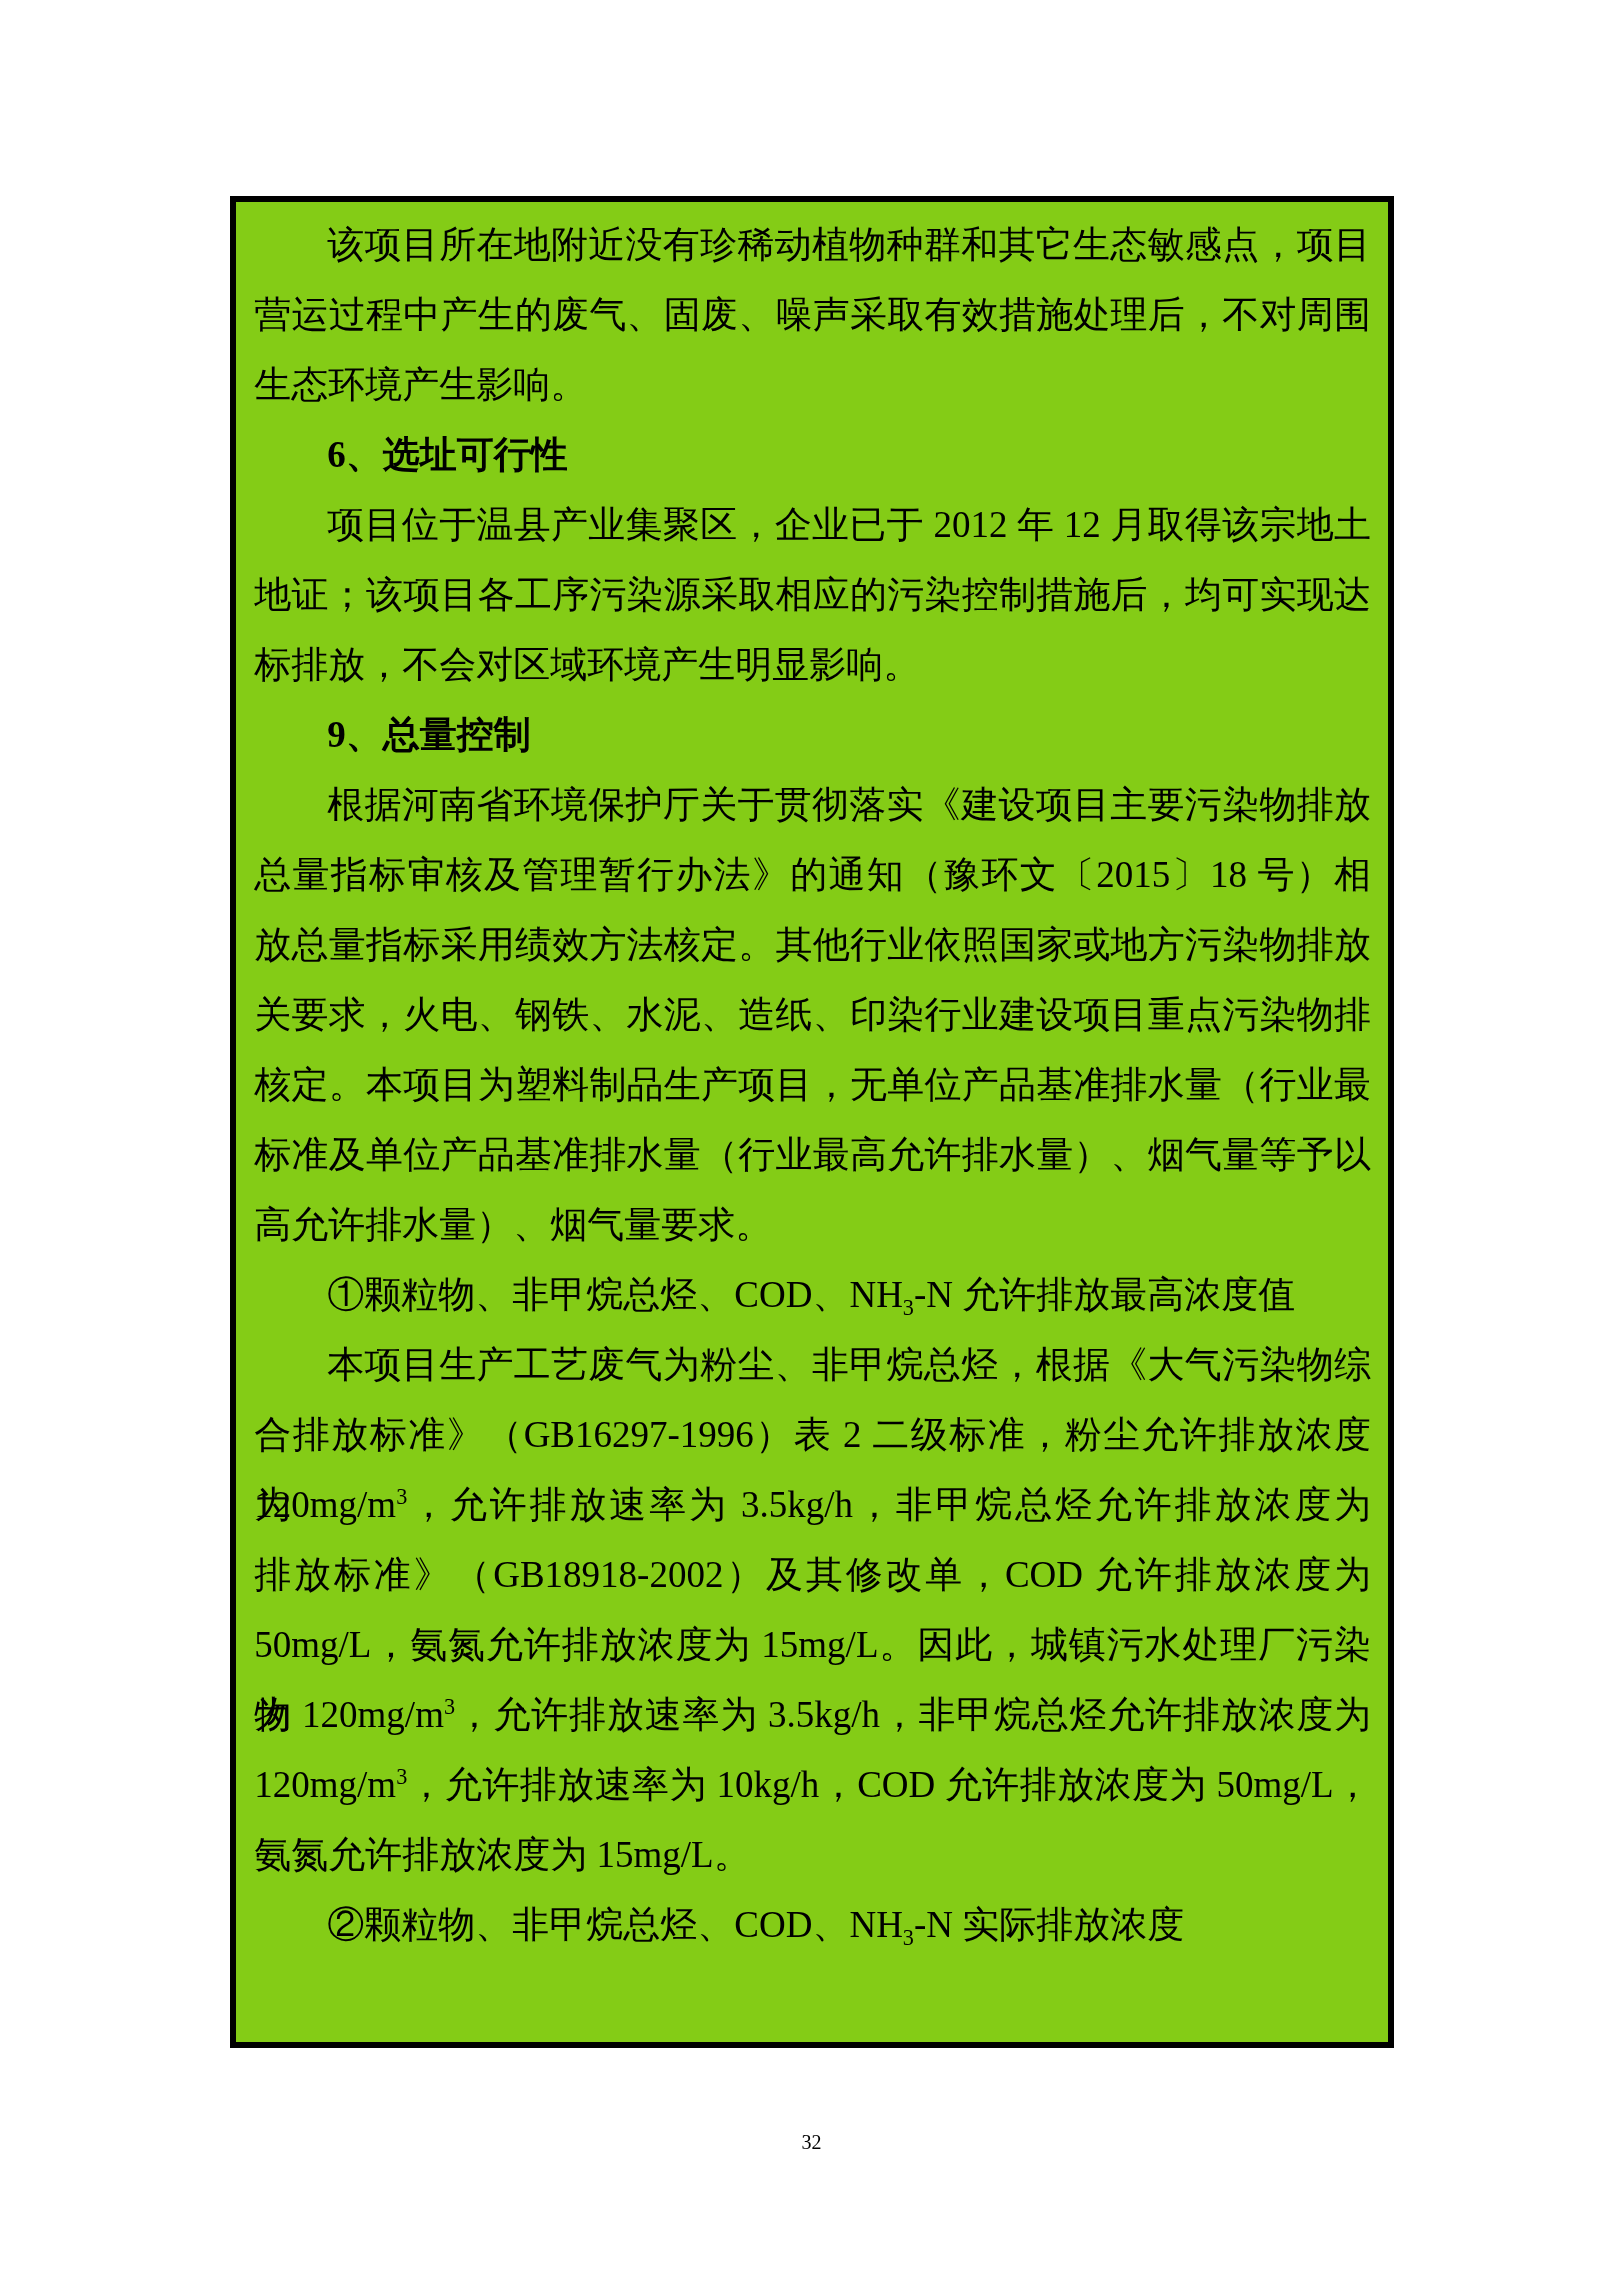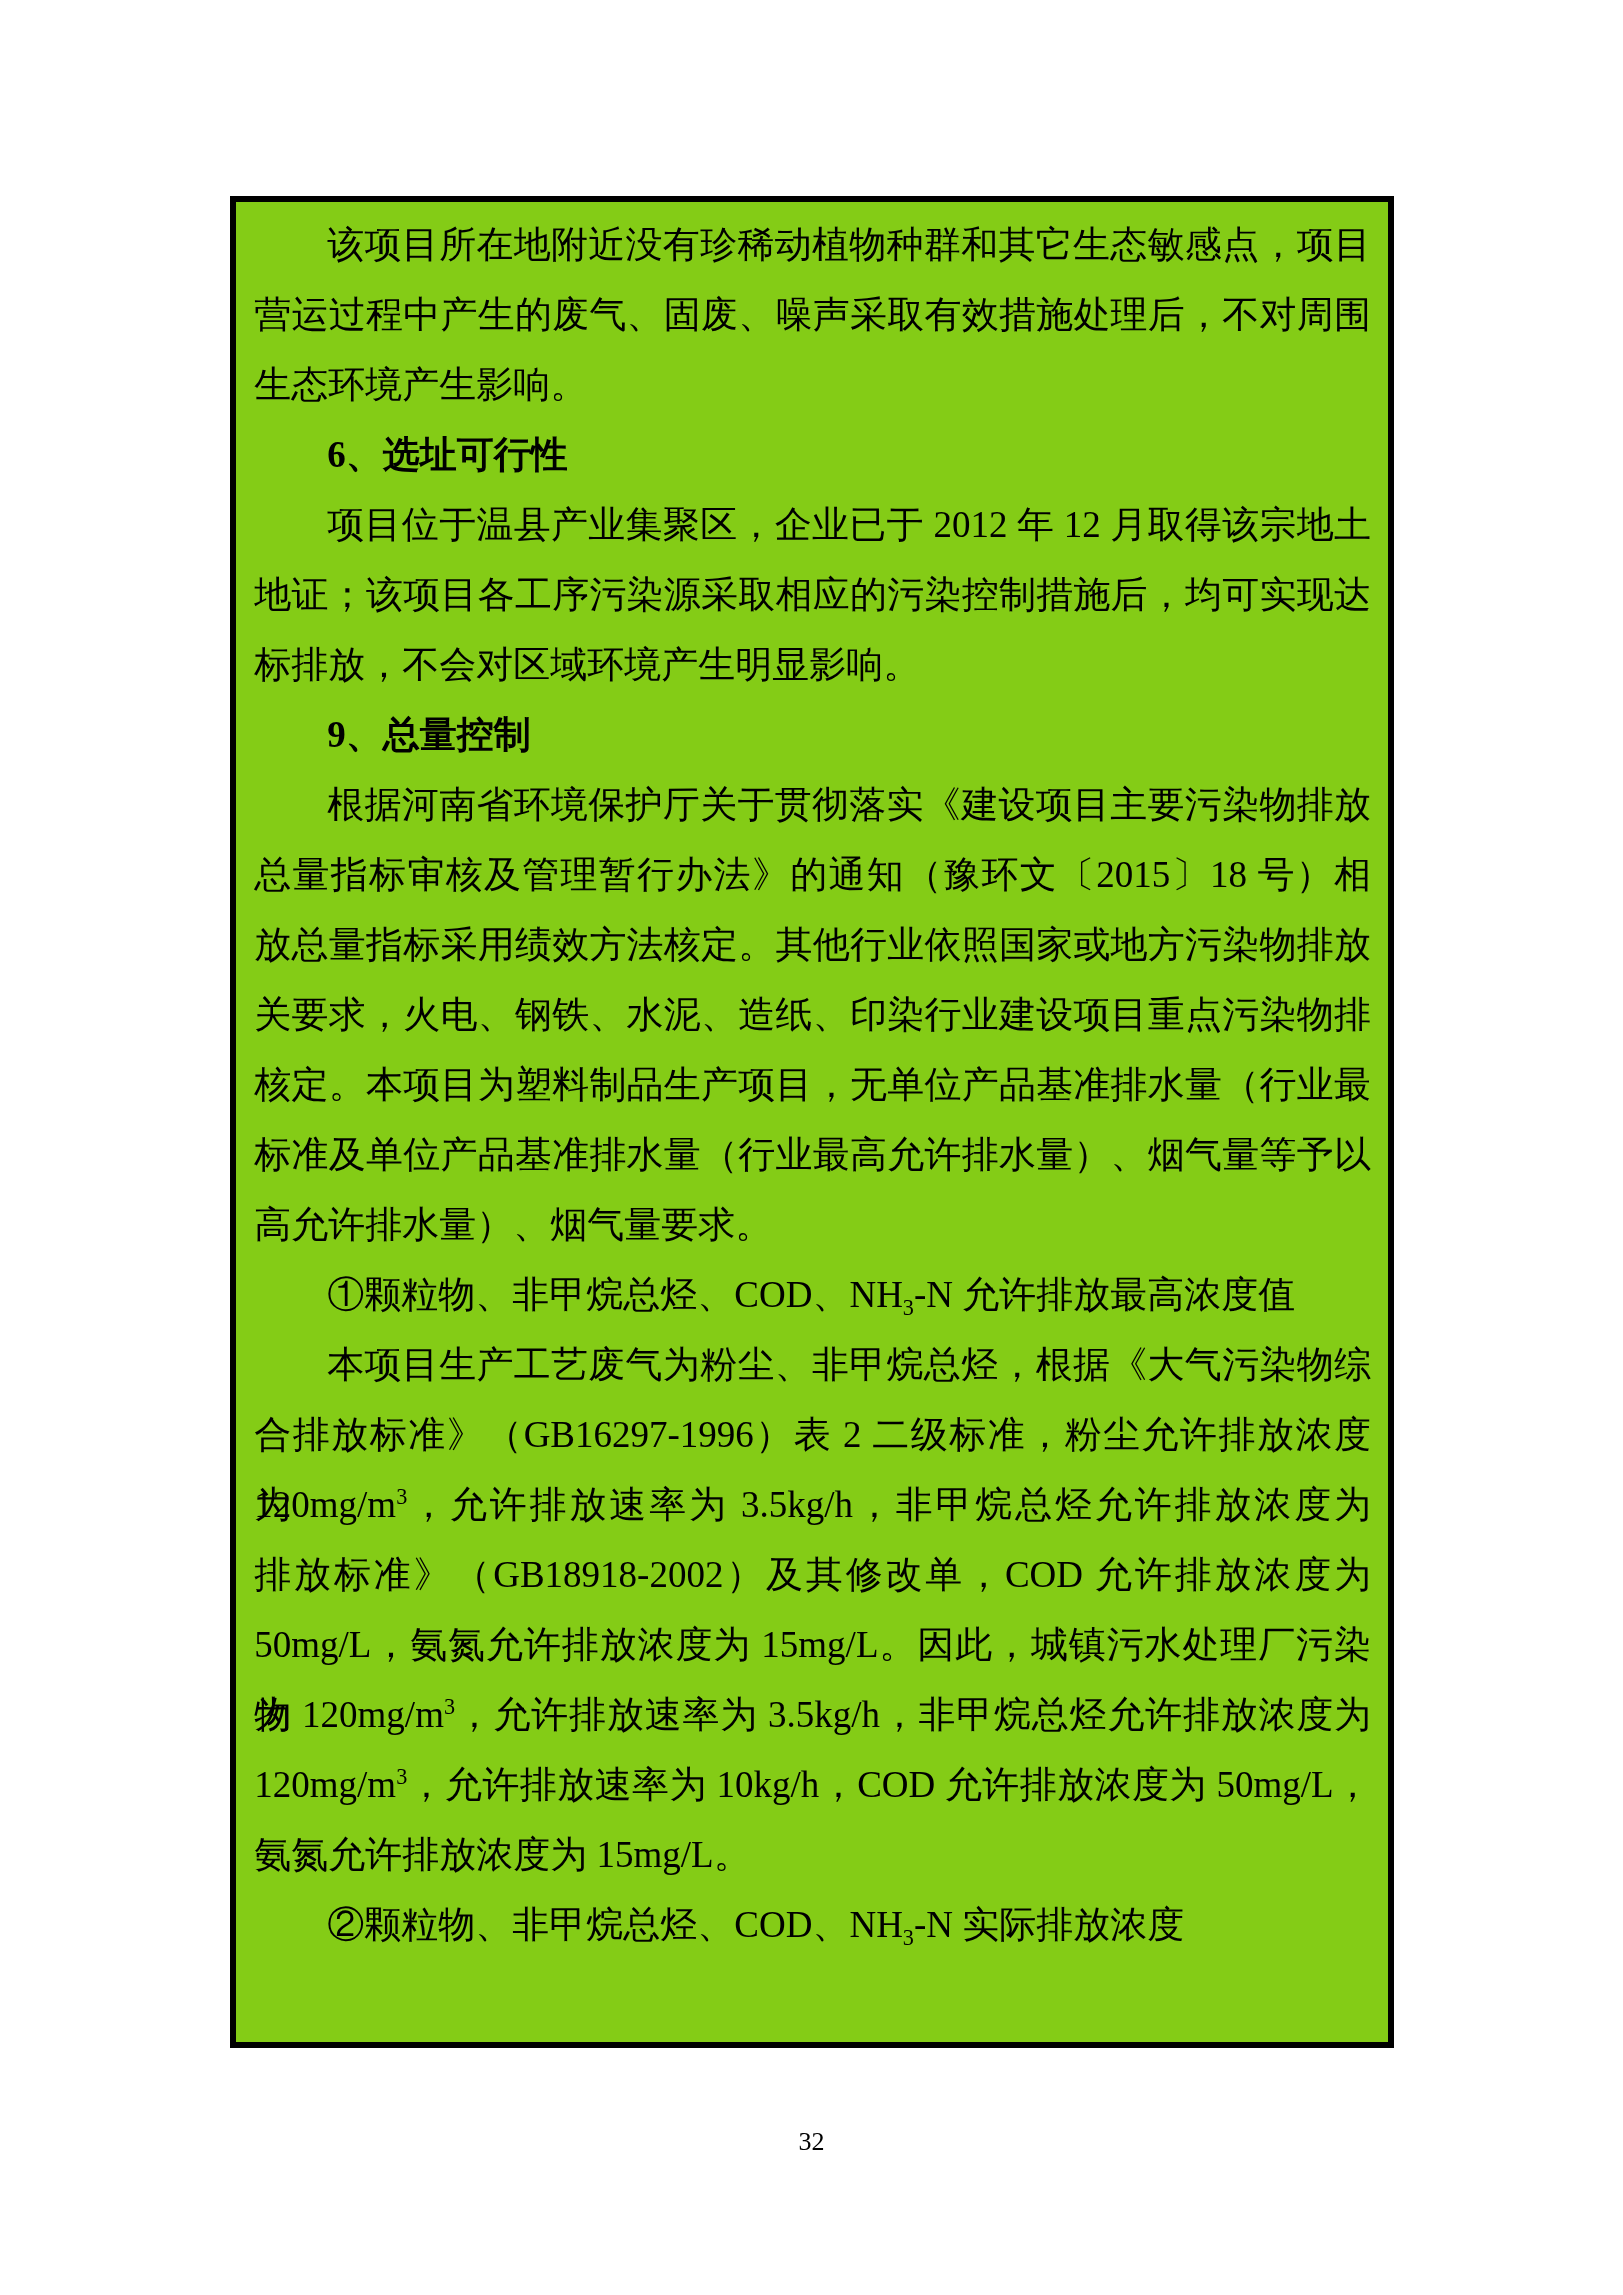--- a/index.html
+++ b/index.html
@@ -57,21 +57,21 @@
     font-size: 60%;
     line-height: 0;
     vertical-align: sub;
   }
   .page-number {
     position: absolute;
     left: 0;
     top: 2125px;
     width: 1623px;
     text-align: center;
-    font-size: 26px;
+    font-size: 20px;
     line-height: 34px;
   }
 </style>
 </head>
 <body>
 
 <div class="content-box">
     <div class="para body">
       <div class="line first fill">该项目所在地附近没有珍稀动植物种群和其它生态敏感点，项目</div>
       <div class="line fill">营运过程中产生的废气、固废、噪声采取有效措施处理后，不对周围</div>

